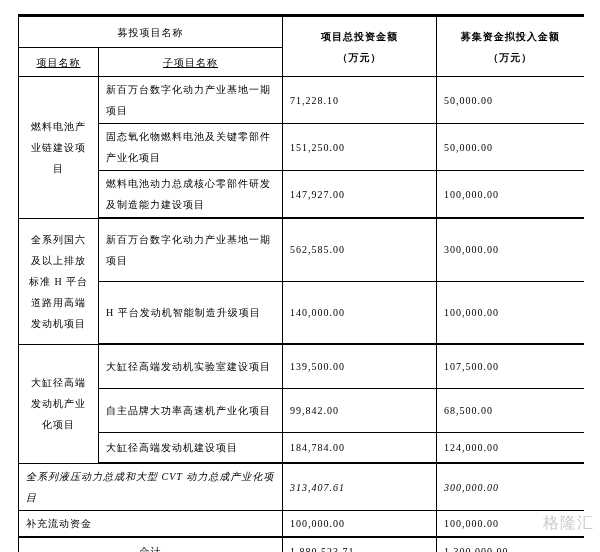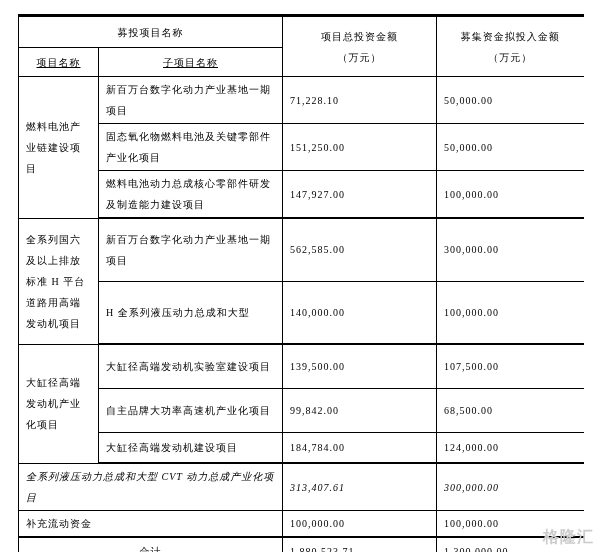--- a/index.html
+++ b/index.html
@@ -6,38 +6,38 @@
   #page{position:relative;width:600px;height:552px;background:#ffffff;overflow:hidden;
         font-family:"Liberation Serif","DejaVu Serif",serif;color:#000000;}
   table.doc{position:absolute;left:18px;top:14px;width:565px;table-layout:fixed;
         border-collapse:collapse;
         border-top:3px solid #000;border-bottom:3px solid #000;border-left:1px solid #000;}
   table.doc th, table.doc td{border:1px solid #000;font-size:10px;line-height:21px;
         vertical-align:middle;padding:2px 7px;font-weight:normal;letter-spacing:1px;
         word-break:break-all;}
   .lastcol{border-right:none !important;}
   th{font-weight:bold;text-align:center;}
-  .hl{display:block;text-align:center;}
+  .hl{display:block;text-align:center;font-weight:bold;}
   .gcell{padding-left:4px;text-align:left;}
   .scell{padding-left:5px;text-align:left;}
   .num{font-size:13.5px;letter-spacing:0;padding-right:10px;}
   .num.lastcol{padding-right:6px;}
   tr.sep > td{border-bottom-width:2px;}
-  td.sepb{border-bottom-width:2px;}
+  td.sepb{border-bottom-width:2px;text-align:center;}
   .rhh1 td, .rhh1 th{height:26px;}
   .rhh2 td, .rhh2 th{height:24px;text-decoration:underline;}
   .rh44{height:44px;}
   .rh63{height:63px;}
   .rh31{height:31px;}
   .rh45{height:45px;font-style:italic;}
   .rh26{height:16px;}
   .rh29{height:29px;}
   .totalrow td{font-weight:bold;}
   .tlabel{text-align:center;font-weight:bold;}
-  #wm{position:absolute;right:6px;bottom:4px;color:#cccccc;font-size:16px;font-weight:bold;
+  #wm{position:absolute;right:6px;bottom:18px;color:#cccccc;font-size:16px;font-weight:normal;
       font-family:"Liberation Sans","DejaVu Sans",sans-serif;letter-spacing:1px;}
 </style>
 </head>
 <body>
 
 <div id="page">
   <table class="doc">
     <colgroup>
       <col style="width:80px">
         <col style="width:184px">
@@ -78,21 +78,21 @@
         <td class="num lastcol">100,000.00</td>
       </tr>
 
       <tr class="rh63">
         <td rowspan="2" class="gcell sepb">全系列国六及以上排放标准 H 平台道路用高端发动机项目</td>
         <td class="scell">新百万台数字化动力产业基地一期项目</td>
         <td class="num">562,585.00</td>
         <td class="num lastcol">300,000.00</td>
       </tr>
       <tr class="rh63 sep">
-        <td class="scell">H 全系列液压动力总成和大型</td>
+        <td class="scell">H 平台发动机智能制造升级项目</td>
         <td class="num">140,000.00</td>
         <td class="num lastcol">100,000.00</td>
       </tr>
 
       <tr class="rh44">
         <td rowspan="3" class="gcell sepb">大缸径高端发动机产业化项目</td>
         <td class="scell">大缸径高端发动机实验室建设项目</td>
         <td class="num">139,500.00</td>
         <td class="num lastcol">107,500.00</td>
       </tr>

